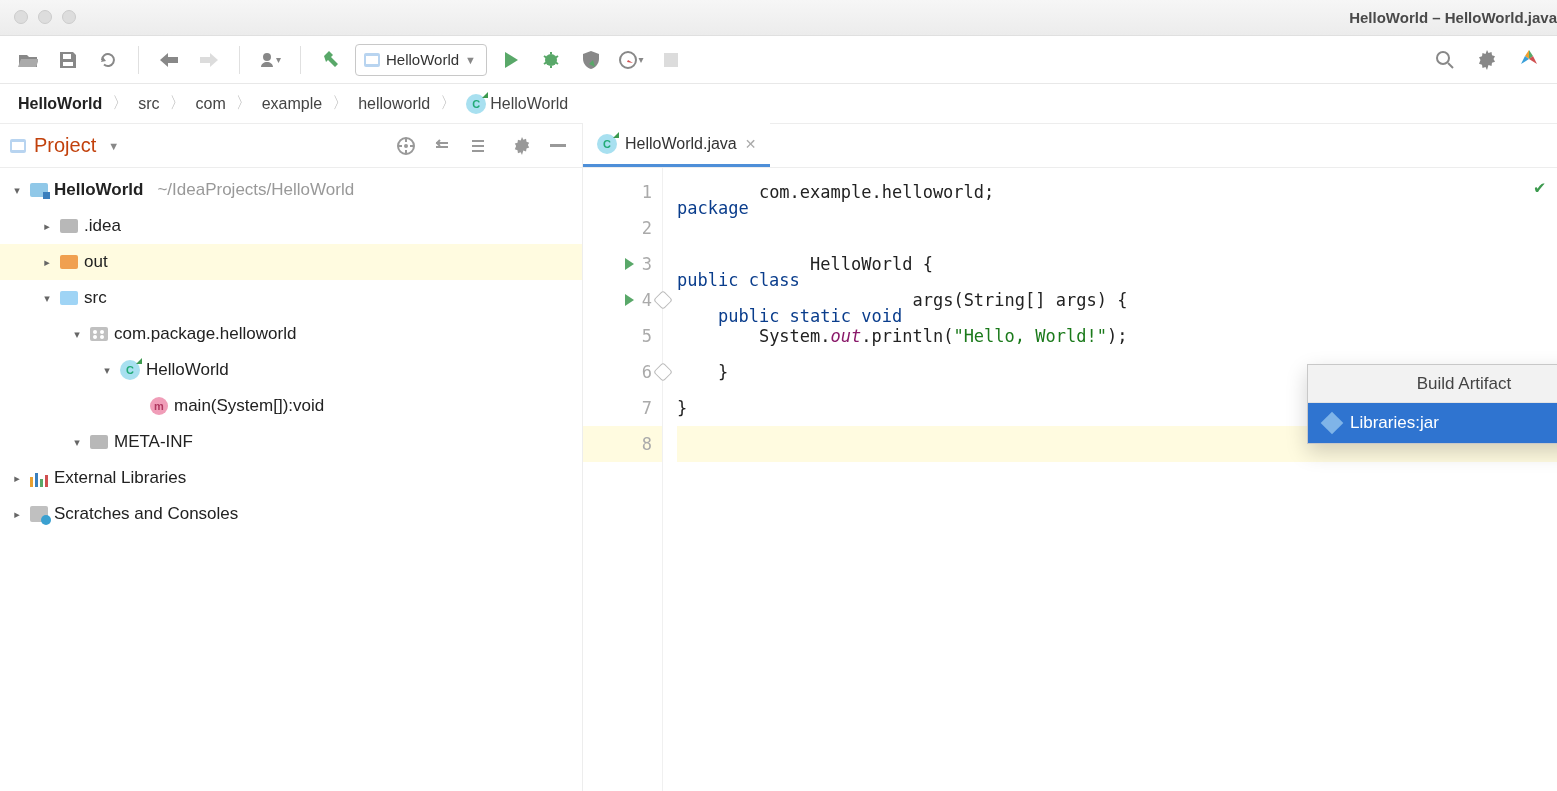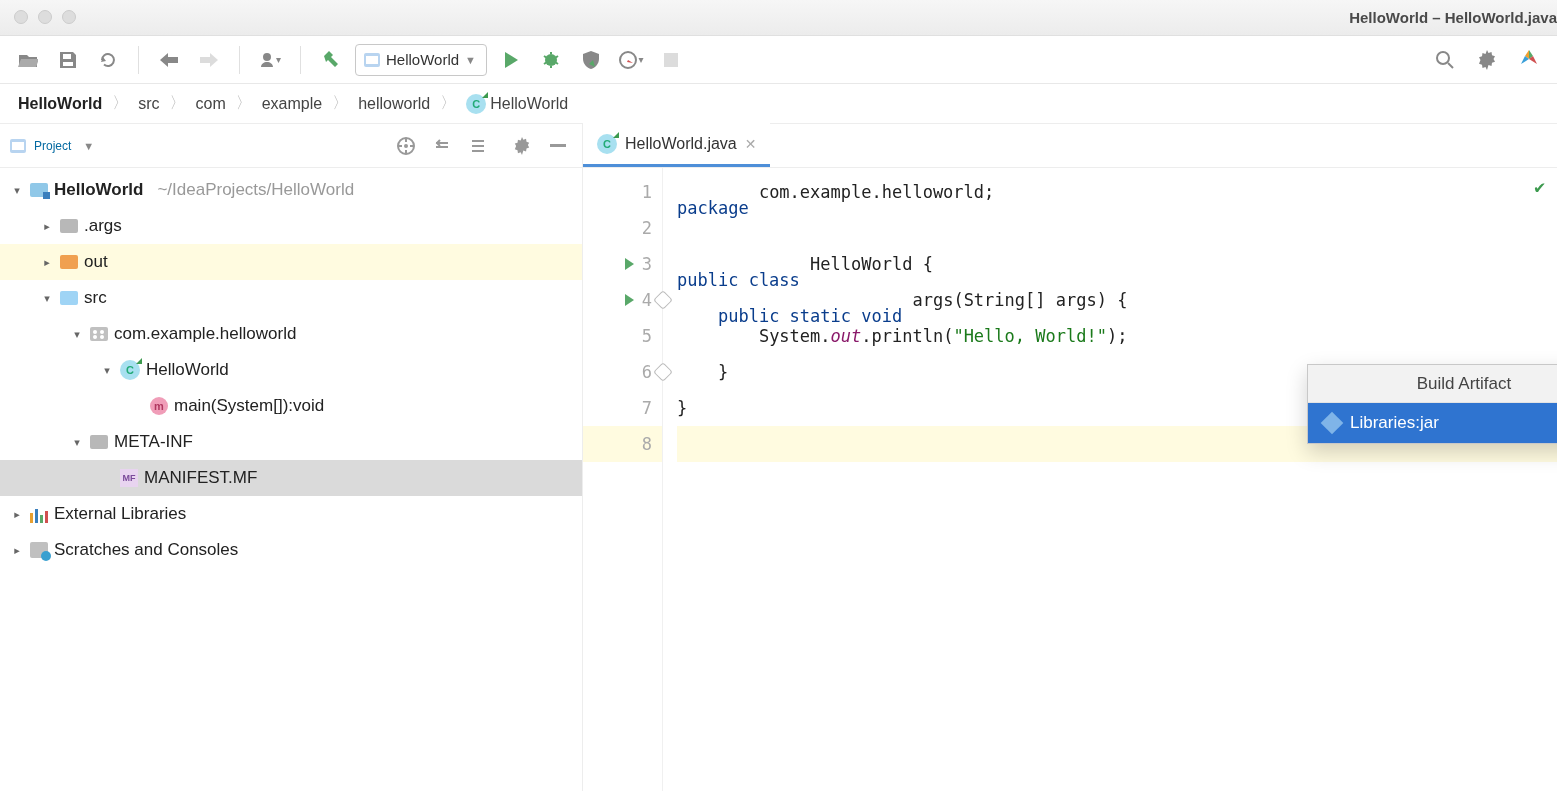--- a/index.html
+++ b/index.html
@@ -18,21 +18,21 @@
 .runcfg .arrow { color:#888; font-size:11px; }
 .toolbar-right { margin-left:auto; display:flex; gap:10px; align-items:center; }
 .breadcrumb { height:40px; border-bottom:1px solid #ededed; display:flex; align-items:center; padding:0 18px; gap:4px; font-size:16px; color:#444; }
 .breadcrumb .root { font-weight:700; color:#222; }
 .bc-sep { color:#bbb; margin:0 6px; }
 .class-icon { width:20px; height:20px; border-radius:50%; background:#a8e0f0; color:#2a7; display:inline-flex; align-items:center; justify-content:center; font-size:11px; font-weight:700; position:relative; }
 .class-icon::after { content:""; position:absolute; top:-2px; right:-2px; width:0; height:0; border-left:6px solid transparent; border-bottom:6px solid #3c9a4e; }
 .main { display:flex; height:calc(791px - 36px - 48px - 40px); }
 .project-panel { width:583px; border-right:1px solid #ededed; display:flex; flex-direction:column; }
 .pp-header { height:44px; border-bottom:1px solid #ededed; display:flex; align-items:center; padding:0 10px; gap:8px; }
-.pp-header .label { font-size:12px; color:#0369a1; }
+.pp-header .label { font-size:20px; color:#c2410c; }
 .pp-header .arrow { color:#888; font-size:11px; margin-left:4px; }
 .pp-header .spacer { flex:1; }
 .pp-header .hbtn { width:28px; height:28px; display:flex; align-items:center; justify-content:center; color:#888; }
 .tree { flex:1; overflow:auto; padding-top:4px; font-size:17px; }
 .tree-row { height:36px; display:flex; align-items:center; gap:6px; padding-left:10px; white-space:nowrap; }
 .tree-row.selected { background:#dadada; }
 .tree-row.out { background:#fffbe0; }
 .tw { width:14px; text-align:center; color:#666; font-size:11px; }
 .ticon { width:18px; height:18px; display:flex; align-items:center; justify-content:center; }
 .folder-gray { width:18px; height:14px; background:#b8b8b8; border-radius:2px; }
@@ -254,62 +254,58 @@
             <span class="module-icon"></span>
           </span>
         <span class="bold">HelloWorld</span>
         <span class="gray" style="margin-left:8px">~/IdeaProjects/HelloWorld</span>
       </div>
       <div class="tree-row" style="padding-left:40px">
         <span class="tw">▸</span>
           <span class="ticon">
             <span class="folder-gray"></span>
           </span>
-        <span>.args</span>
+        <span>.idea</span>
       </div>
       <div class="tree-row out" style="padding-left:40px">
         <span class="tw">▸</span>
           <span class="ticon">
             <span class="folder-orange"></span>
           </span>
         <span>out</span>
       </div>
       <div class="tree-row" style="padding-left:40px">
         <span class="tw">▾</span>
           <span class="ticon">
             <span class="folder-blue"></span>
           </span>
         <span>src</span>
       </div>
       <div class="tree-row" style="padding-left:70px">
         <span class="tw">▾</span>
           <span class="ticon">
             <span class="pkg-icon"></span>
           </span>
-        <span>com.example.helloworld</span>
+        <span>com.package.helloworld</span>
       </div>
       <div class="tree-row" style="padding-left:100px">
         <span class="tw">▾</span>
           <span class="class-icon">C</span>
         <span>HelloWorld</span>
       </div>
       <div class="tree-row" style="padding-left:150px">
         <span class="m-icon">m</span>
         <span>main(System[]):void</span>
       </div>
       <div class="tree-row" style="padding-left:70px">
         <span class="tw">▾</span>
           <span class="ticon">
             <span class="folder-gray"></span>
           </span>
         <span>META-INF</span>
-      </div>
-      <div class="tree-row selected" style="padding-left:120px">
-        <span class="mf-icon">MF</span>
-        <span>MANIFEST.MF</span>
       </div>
       <div class="tree-row">
         <span class="tw">▸</span>
           <span class="ticon">
             <span class="lib-icon">
               <span></span>
               <span></span>
               <span></span>
               <span></span>
             </span>

